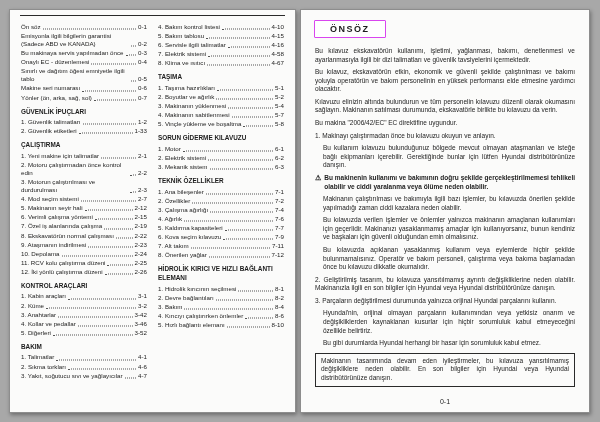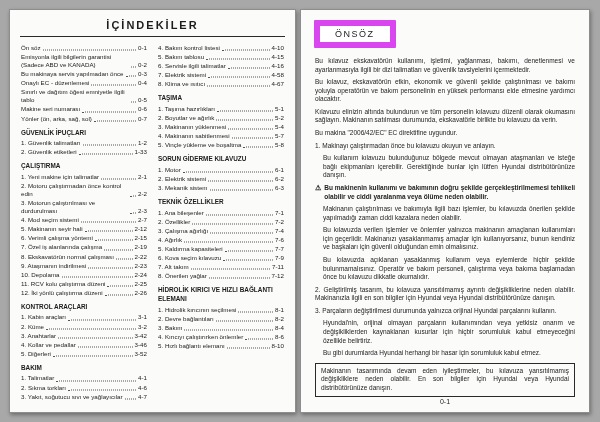--- a/index.html
+++ b/index.html
@@ -27,39 +27,38 @@
   .toc-col   { flex:1; min-width:0; }
   .toc-section { margin-bottom:6px; }
   .toc-heading { font-weight:bold; font-size:6.4px; line-height:1.35; margin:2px 0 2px; }
   .toc-row   { display:flex; align-items:flex-end; font-size:6.2px; line-height:1.3; margin-bottom:1px; }
   .toc-label { flex:0 1 auto; }
   .toc-leader{ flex:1 1 6px; min-width:5px; border-bottom:1px dotted #555; margin:0 2px; transform:translateY(-1.5px); }
   .toc-page  { white-space:nowrap; }
 
   
   .pref-title {
-    display:inline-block; border:6px solid #d946ef; background:#fff;
-    font-weight:normal; font-size:9px; letter-spacing:1.5px;
+    display:inline-block; border:1px solid #d946ef; background:#fff;
+    font-weight:bold; font-size:9px; letter-spacing:1.5px;
     padding:3px 15px; margin:10px 0 0 13px; border-radius:1px;text-align:right;
   }
   .pref-body { padding:9px 14px 0 14px; font-size:6.5px; line-height:1.32; text-align:justify; }
   .blk { margin-bottom:4px; }
   .blk-indent { padding-left:8px; }
   .blk-warning { font-weight:bold; display:flex; gap:3px; }
   .warn-ic { flex:0 0 auto; font-size:7px; line-height:1.2; }
   .blk-boxed { border:1px solid #2a2a2a; padding:3px 5px; margin-top:5px; }
   .page-num { position:absolute; bottom:7px; left:0; right:0; text-align:center; font-size:7px; }
 </style>
 </head>
 <body>
 
 <div>
 
   <div class="page page-left">
-    <div class="toc-title">İÇİNDEKİLER</div>
     <div class="toc-rule"></div>
     <div class="toc-cols">
       <div class="toc-col">
           <div class="toc-section">
             <div class="toc-row">
               <span class="toc-label">Ön söz</span>
               <span class="toc-leader"></span>
               <span class="toc-page">0-1</span>
             </div>
             <div class="toc-row">

